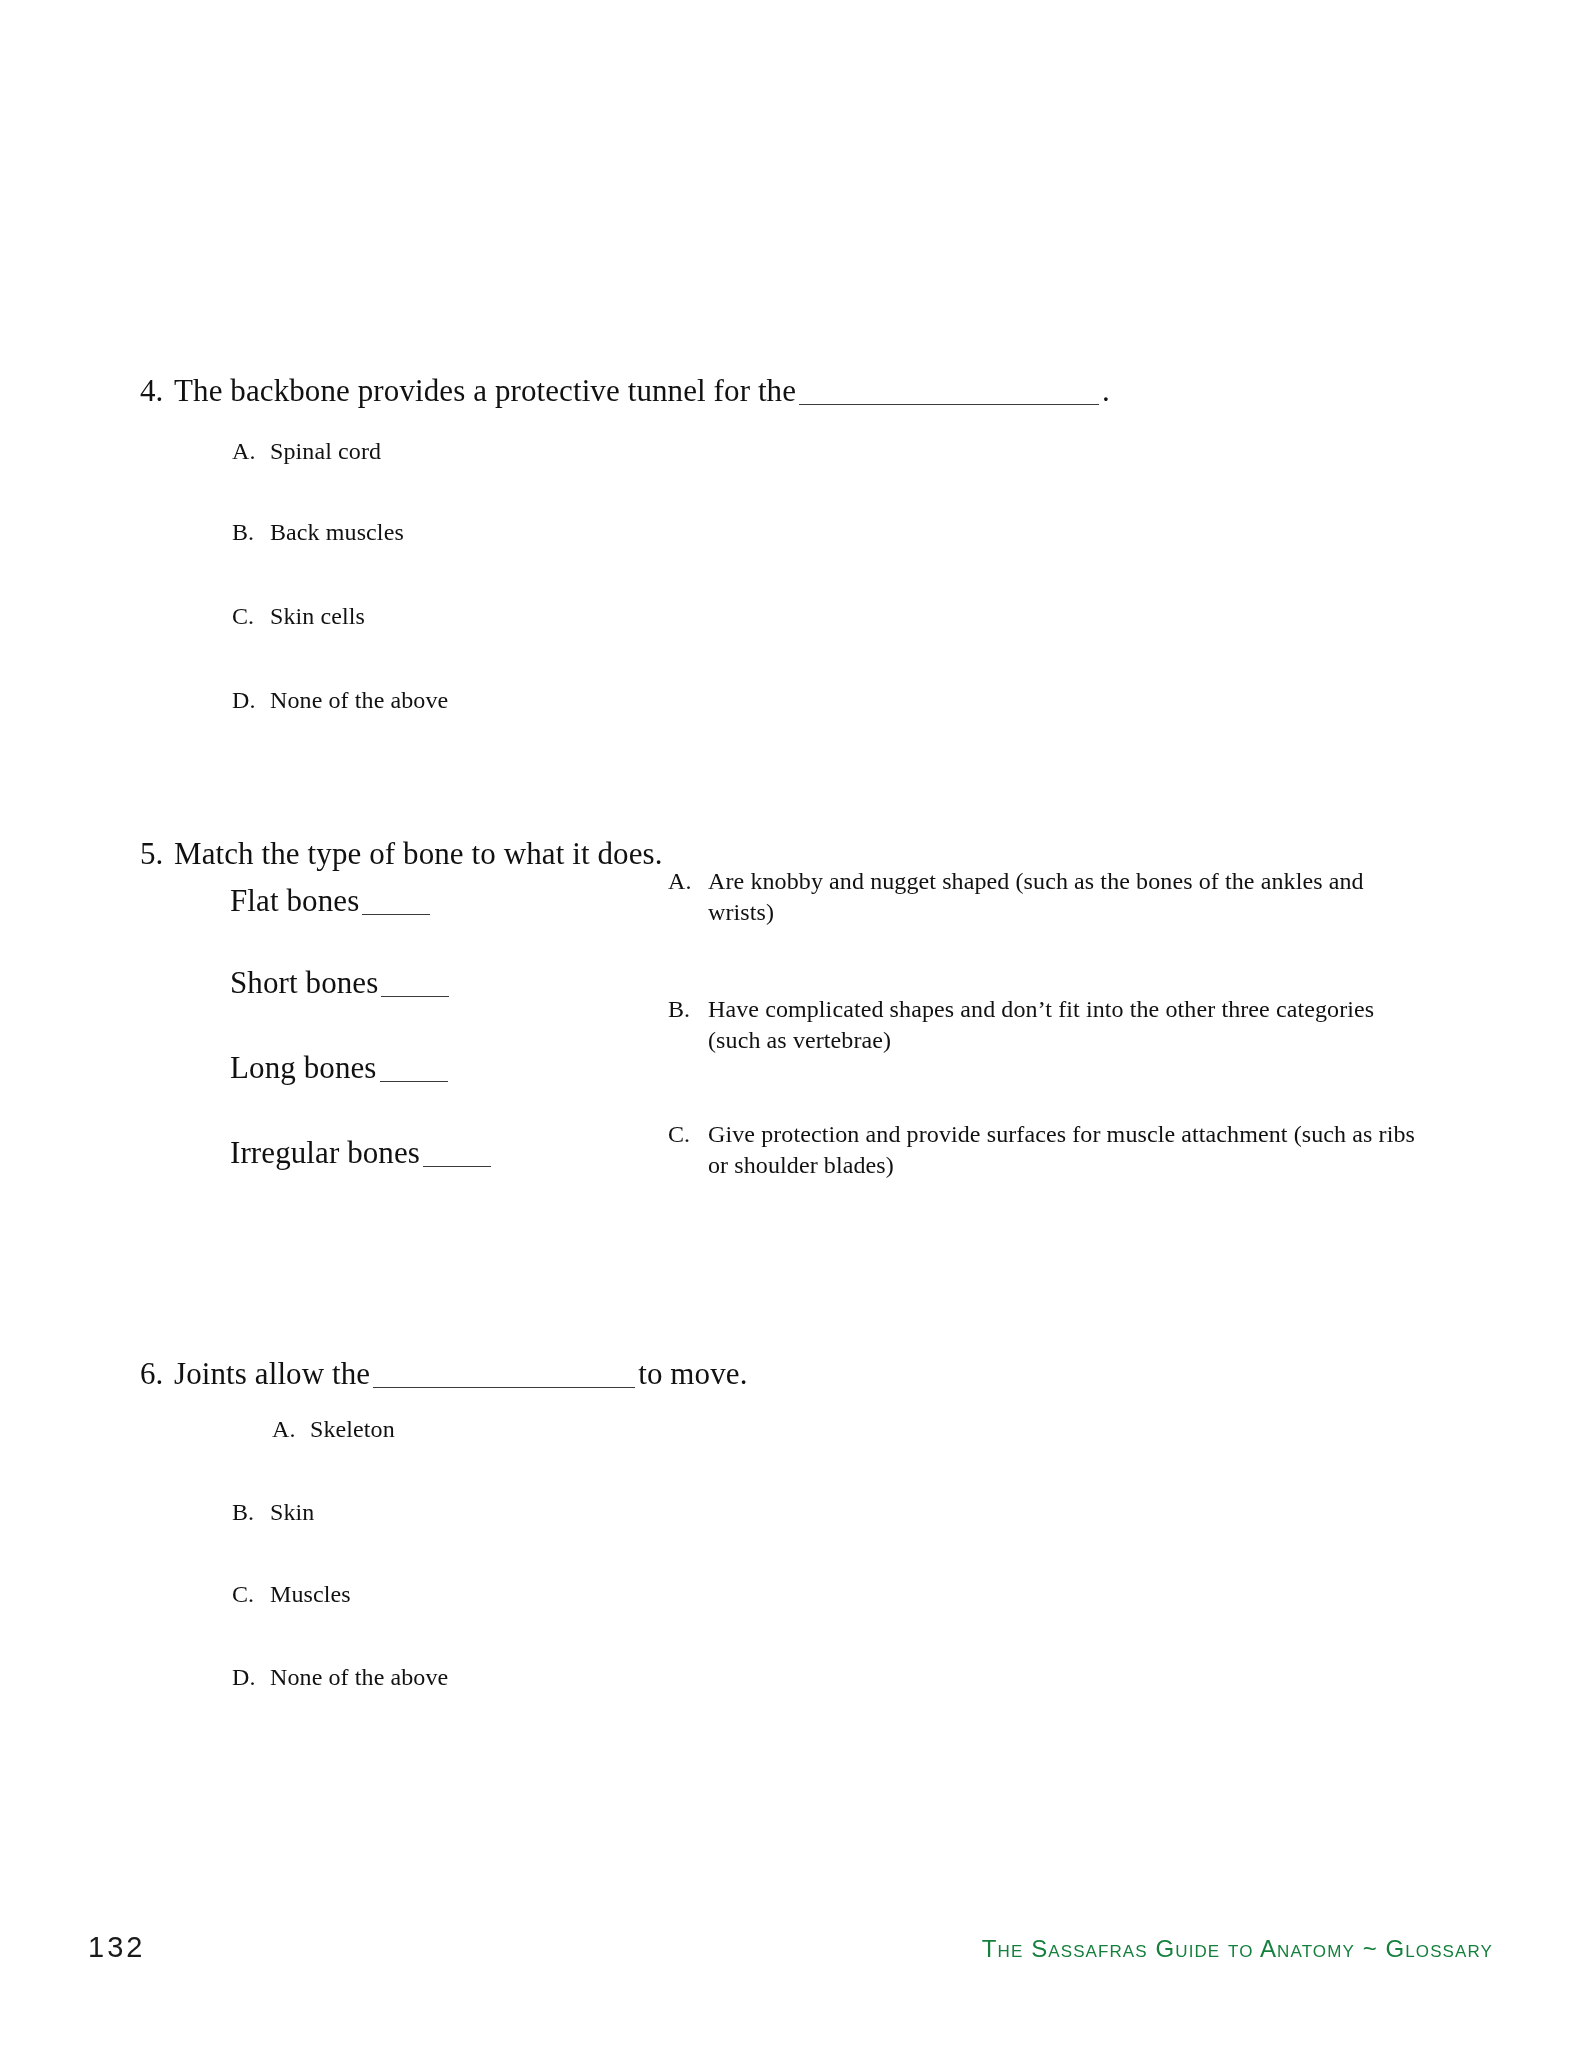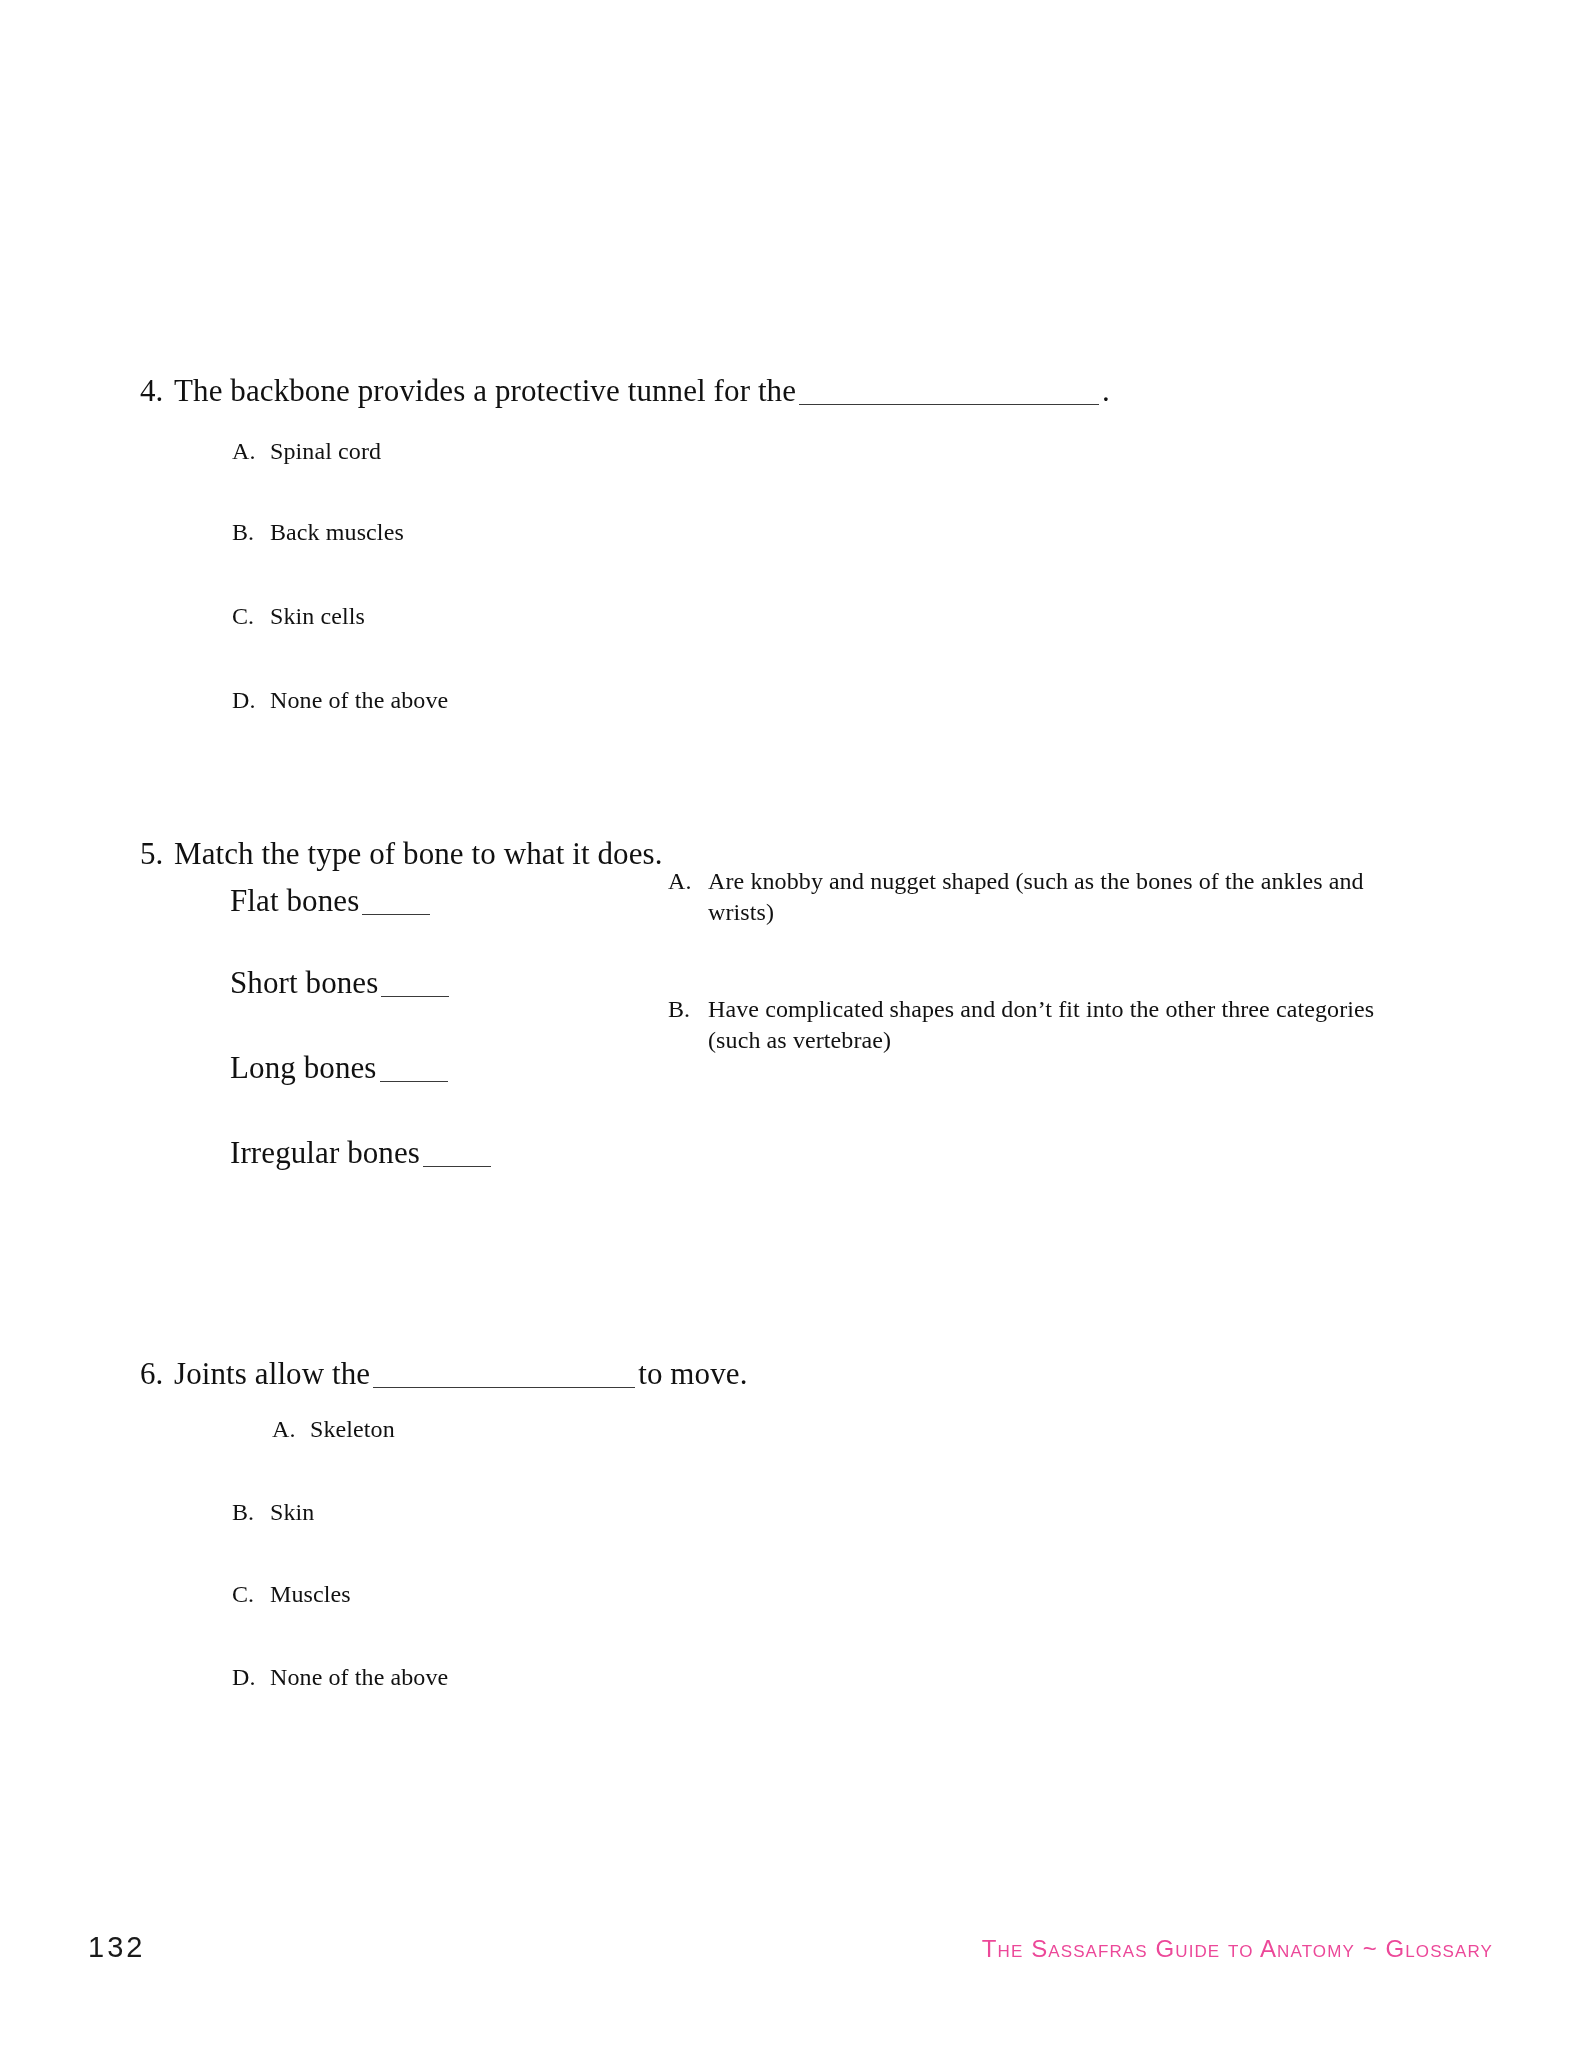--- a/index.html
+++ b/index.html
@@ -89,21 +89,21 @@
     color: #1a1a1a;
     font-family: "Liberation Sans", "DejaVu Sans", sans-serif;
     font-weight: 300;
   }
   .footer-title {
     position: absolute;
     right: 90px;
     top: 1935px;
     font-size: 24px;
     letter-spacing: 1.1px;
-    color: #ec4899;
+    color: #15803d;
     font-family: "Liberation Sans", "DejaVu Sans", sans-serif;
     font-variant: small-caps;
     font-weight: 400;
     white-space: nowrap;
     text-align: right;
   }
 </style>
 </head>
 <body>
 
@@ -150,20 +150,23 @@
   </div>
 
   <div class="match-right" style="left:668px; top:866px;">
     <span class="opt-letter">A.</span><span class="opt-body">Are knobby and nugget shaped (such as the bones of the ankles and wrists)</span>
   </div>
 
   <div class="match-right" style="left:668px; top:994px;">
     <span class="opt-letter">B.</span><span class="opt-body">Have complicated shapes and don’t fit into the other three categories (such as vertebrae)</span>
   </div>
 
+  <div class="match-right" style="left:668px; top:1119px;">
+    <span class="opt-letter">C.</span><span class="opt-body">Give protection and provide surfaces for muscle attachment (such as ribs or shoulder blades)</span>
+  </div>
 
 
   <div class="q-line" style="left:140px; top:1340px;">
     <span class="q-num">6.</span><span>Joints allow the</span><span class="blank blank-mid"></span><span>to move.</span>
   </div>
 
   <div class="opt" style="left:232px; top:1415px;margin-left:40px;">
     <span class="opt-letter">A.</span><span>Skeleton</span>
   </div>
 

